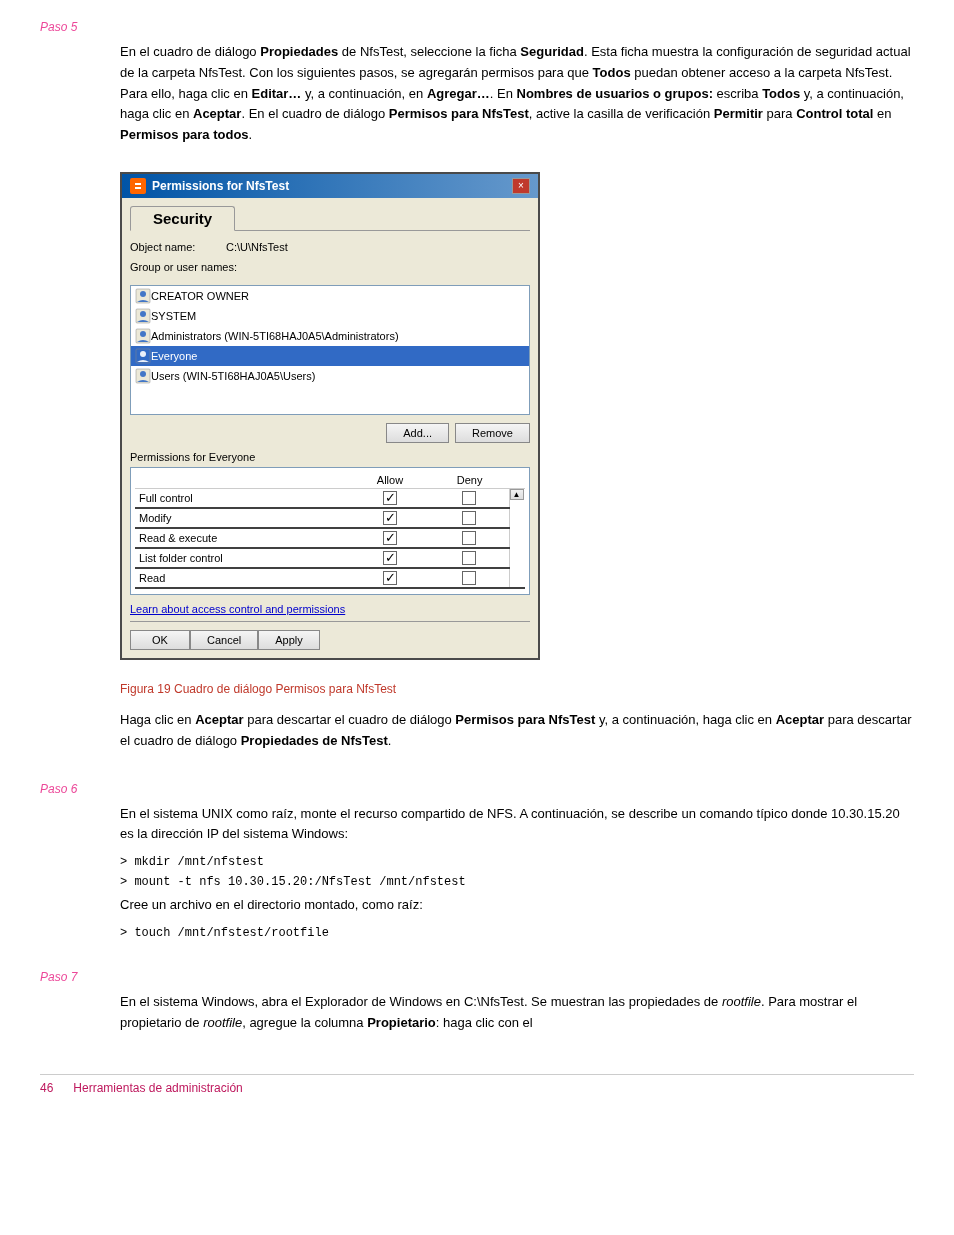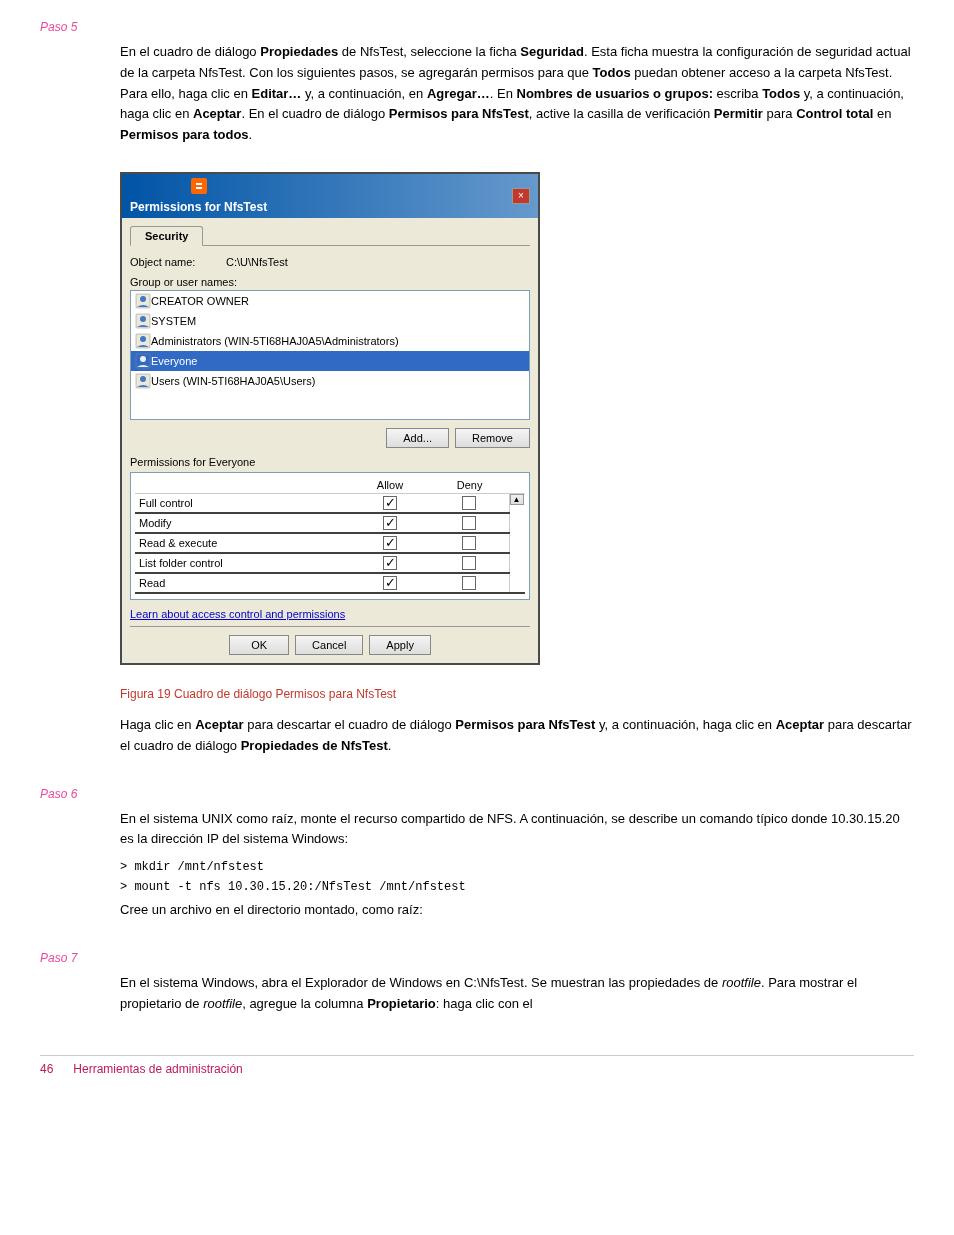--- a/index.html
+++ b/index.html
@@ -48,21 +48,20 @@
       display: flex;
       align-items: center;
       justify-content: space-between;
       font-size: 12px;
       font-weight: bold;
     }
     .dialog-titlebar-left {
       display: flex;
       align-items: center;
       gap: 6px;
-      flex-direction: column;
     }
     .title-icon {
       width: 16px;
       height: 16px;
       background: #ff6600;
       border-radius: 2px;
       display: flex;
       align-items: center;
       justify-content: center;
       font-size: 10px;
@@ -85,22 +84,22 @@
     }
     .tab-bar {
       display: flex;
       border-bottom: 1px solid #999;
       margin-bottom: 10px;
     }
     .tab {
       background: #ece9d8;
       border: 1px solid #999;
       border-bottom: none;
-      padding: 3px 14px;
-      font-size: 11px;
+      padding: 3px 22px;
+      font-size: 15px;
       cursor: pointer;
       margin-bottom: -1px;
       border-radius: 3px 3px 0 0;
     }
     .tab.active {
       background: #ece9d8;
       font-weight: bold;
       border-bottom: 1px solid #ece9d8;
       z-index: 1;
       position: relative;
@@ -113,21 +112,21 @@
     .field-label {
       font-size: 11px;
       margin-right: 6px;
       min-width: 90px;
     }
     .field-value {
       font-size: 11px;
     }
     .group-label {
       font-size: 11px;
-      margin-bottom: 2px;
+      margin-bottom: 12px;
     }
     .users-list {
       border: 1px solid #7f9db9;
       background: #fff;
       height: 130px;
       overflow-y: auto;
       margin-bottom: 8px;
     }
     .user-item {
       display: flex;
@@ -222,22 +221,20 @@
       text-decoration: underline;
       font-size: 11px;
       cursor: pointer;
       margin-bottom: 6px;
       display: inline-block;
     }
     .dialog-footer {
       border-top: 1px solid #999;
       padding-top: 8px;
       display: flex;
-      justify-content: center;
-      gap: 6px;
     }
     .figure-caption {
       color: #c0392b;
       font-size: 12px;
       margin: 6px 0 14px 80px;
     }
     .step-text-after {
       margin: 0 0 10px 80px;
       line-height: 1.6;
     }
@@ -452,20 +449,21 @@
 </div>
 
 <div class="step-section">
   <div class="step-label">Paso 6</div>
   <div class="step-content">
     <p>En el sistema UNIX como raíz, monte el recurso compartido de NFS. A continuación, se describe un comando típico donde 10.30.15.20 es la dirección IP del sistema Windows:</p>
   </div>
   <div class="code-block">&gt; mkdir /mnt/nfstest</div>
   <div class="code-block">&gt; mount -t nfs 10.30.15.20:/NfsTest /mnt/nfstest</div>
   <div class="step-text-after">Cree un archivo en el directorio montado, como raíz:</div>
+  <div class="code-block">&gt; touch /mnt/nfstest/rootfile</div>
 </div>
 
 <div class="step-section">
   <div class="step-label">Paso 7</div>
   <div class="step-content">
     <p>En el sistema Windows, abra el Explorador de Windows en C:\NfsTest. Se muestran las propiedades de <em>rootfile</em>. Para mostrar el propietario de <em>rootfile</em>, agregue la columna <strong>Propietario</strong>: haga clic con el</p>
   </div>
 </div>
 
 <div class="page-footer">

